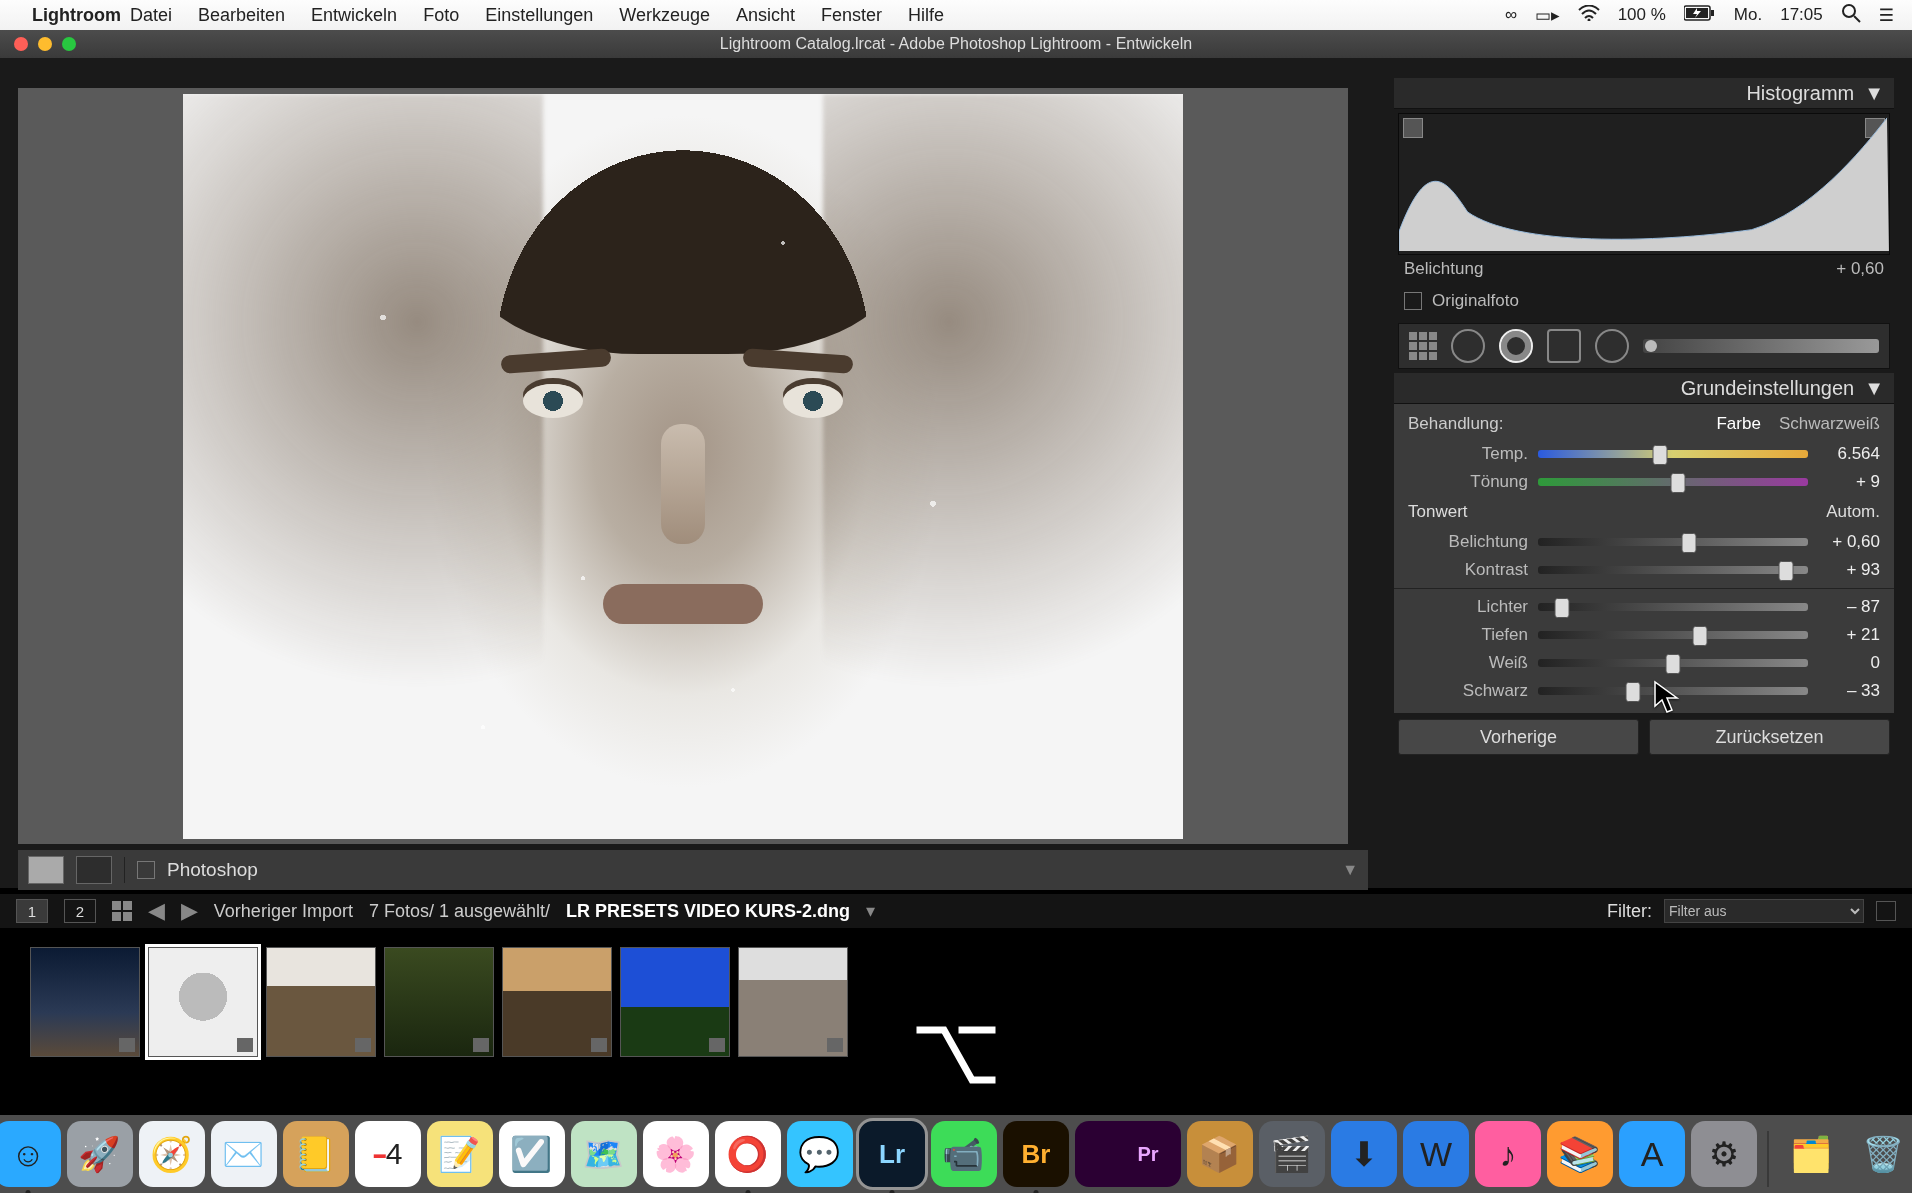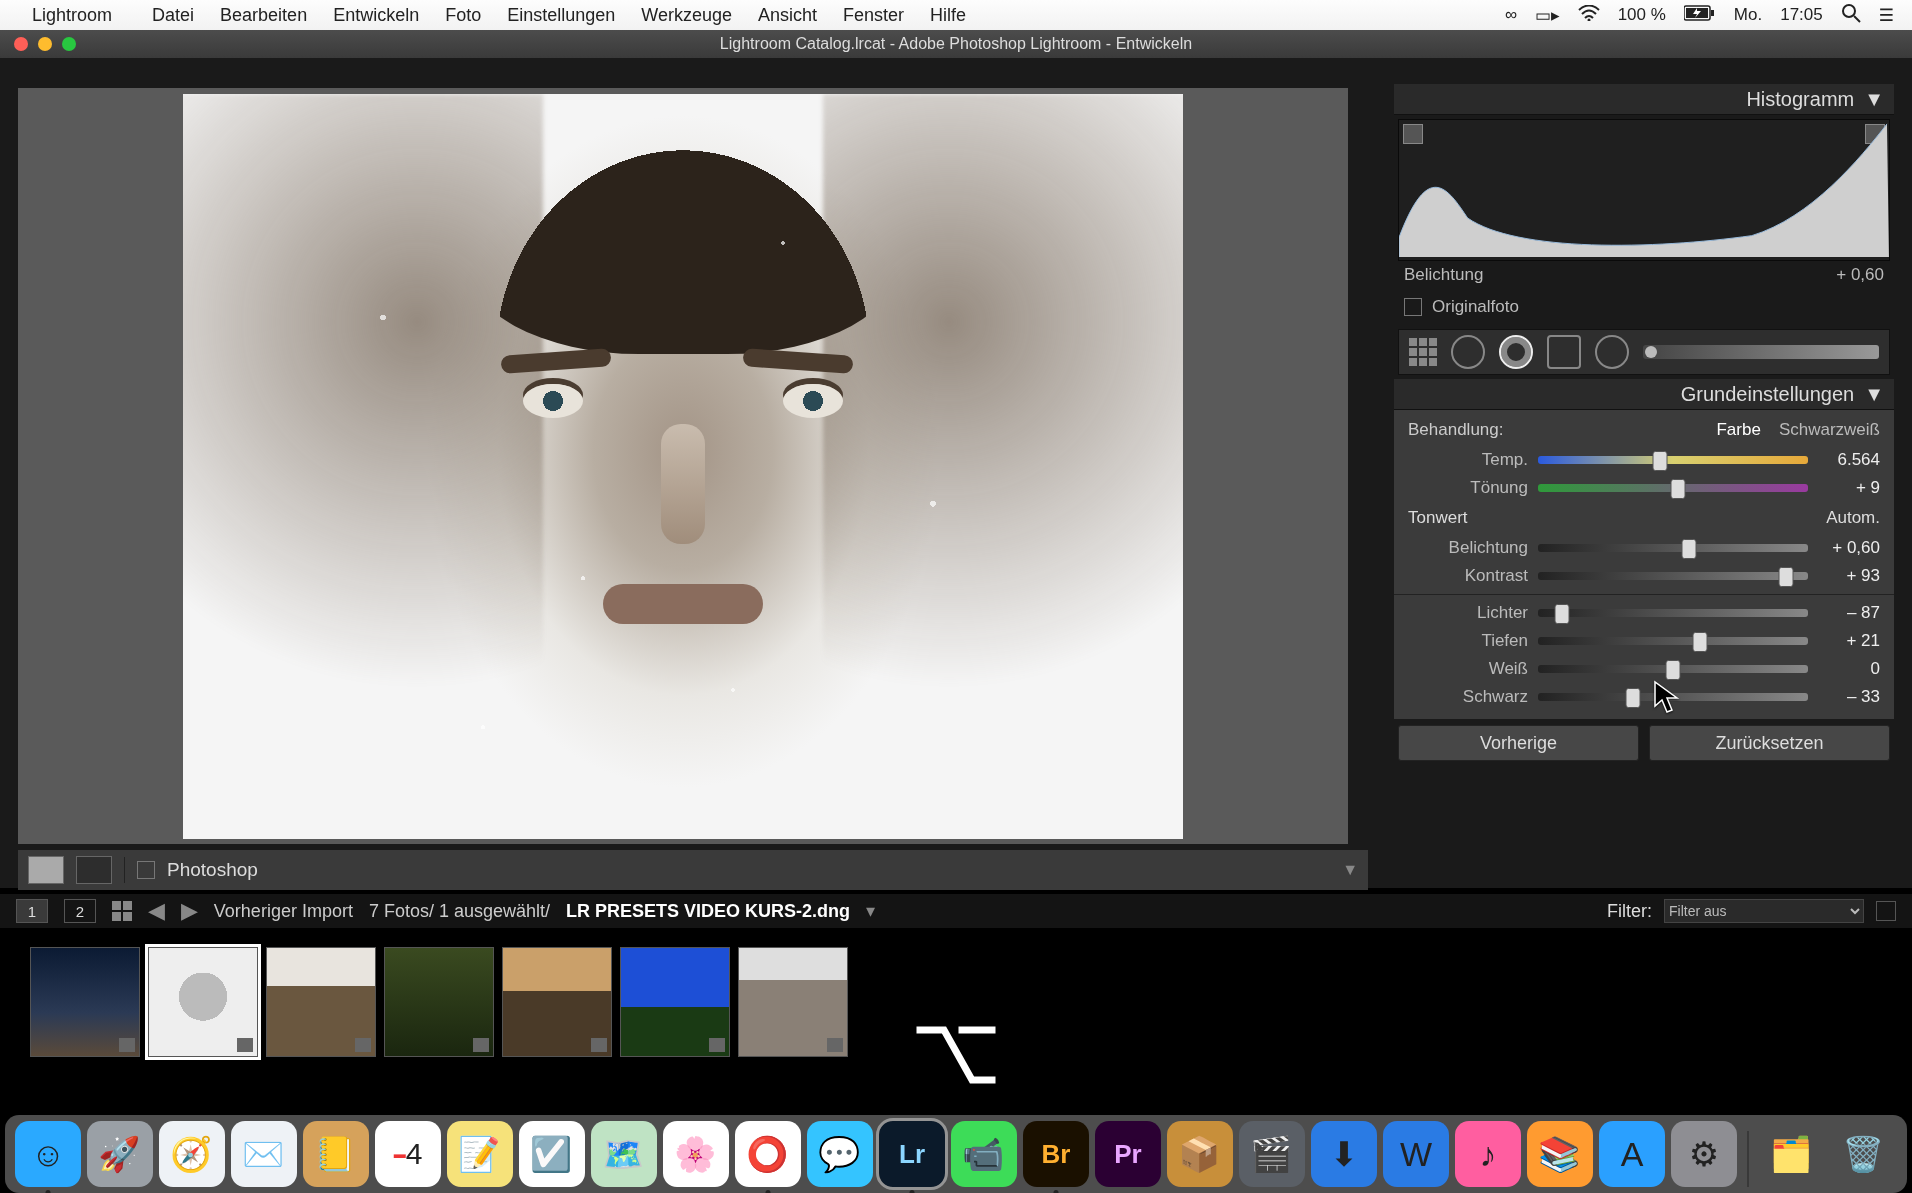--- a/index.html
+++ b/index.html
@@ -1,19 +1,19 @@
 <!DOCTYPE html>
 <html><head>
 <meta charset="utf-8">
 <style>
   html,body{margin:0;padding:0;width:1912px;height:1193px;background:#000;font-family:"Helvetica Neue",Arial,sans-serif;overflow:hidden;color:#ccc;}
   
   #mac-menubar{position:absolute;left:0;top:0;width:100%;height:30px;background:linear-gradient(#fdfdfd,#f2f2f2);border-bottom:1px solid #c9c9c9;display:flex;align-items:center;font-size:18px;color:#222;}
   #mac-menubar .apple{margin:0 18px 0 14px;font-size:20px;}
-  #mac-menubar .app{font-weight:400;margin-right:40px;}
+  #mac-menubar .app{font-weight:700;margin-right:9px;}
   #mac-menubar .mitem{margin-right:26px;}
   #mac-menubar .right{margin-left:auto;display:flex;align-items:center;gap:18px;margin-right:18px;}
   #mac-menubar .right span{font-size:17px;}
   
   #win-titlebar{position:absolute;left:0;top:30px;width:100%;height:28px;background:linear-gradient(#4c4c4c,#3a3a3a);display:flex;align-items:center;color:#ddd;font-size:16px;}
   #win-titlebar .traffic{display:flex;gap:10px;margin-left:14px;}
   #win-titlebar .traffic span{width:14px;height:14px;border-radius:50%;display:inline-block;}
   #win-titlebar .t-red{background:#ff5f57;}
   #win-titlebar .t-yel{background:#febc2e;}
   #win-titlebar .t-grn{background:#28c840;}
@@ -39,21 +39,21 @@
   #photo .furR{position:absolute;top:0;right:-60px;width:420px;height:760px;background:radial-gradient(circle at 30% 30%, rgba(110,94,78,0.7), transparent 60%);filter:blur(2px);}
   #photo .snow{position:absolute;inset:0;background:
      radial-gradient(circle 3px at 20% 30%,#fff 99%,transparent),
      radial-gradient(circle 2px at 60% 20%,#fff 99%,transparent),
      radial-gradient(circle 2px at 40% 65%,#fff 99%,transparent),
      radial-gradient(circle 3px at 75% 55%,#fff 99%,transparent),
      radial-gradient(circle 2px at 55% 80%,#fff 99%,transparent),
      radial-gradient(circle 2px at 30% 85%,#fff 99%,transparent);
      opacity:.7;}
   
-  #right-panel{position:absolute;right:18px;top:26px;width:500px;height:604px;color:#ccc;font-size:17px;}
+  #right-panel{position:absolute;right:18px;top:20px;width:500px;height:604px;color:#ccc;font-size:17px;}
   .panel-header{height:30px;background:#2a2a2a;display:flex;align-items:center;justify-content:flex-end;padding:0 10px;color:#ddd;font-size:20px;border-bottom:1px solid #111;}
   .panel-header .tri{margin-left:10px;}
   #histo-box{height:140px;background:#1f1f1f;border:1px solid #0a0a0a;position:relative;margin:4px 4px 0 4px;}
   #histo-box svg{position:absolute;inset:0;}
   .clip{position:absolute;top:4px;width:18px;height:18px;background:#555;border:1px solid #888;}
   .clip.l{left:4px;} .clip.r{right:4px;}
   #histo-readout{display:flex;justify-content:space-between;padding:4px 10px;color:#bbb;}
   #orig-row{display:flex;align-items:center;gap:10px;padding:8px 10px;color:#bbb;}
   #orig-row .cb{width:16px;height:16px;border:1px solid #777;}
   
@@ -417,21 +417,21 @@
       </div>
       <div class="app" style="background: rgb(246, 226, 122); color: rgb(34, 34, 34);">📝</div>
       <div class="app" style="background: rgb(255, 255, 255); color: rgb(34, 34, 34);">☑️</div>
       <div class="app" style="background: rgb(191, 227, 196); color: rgb(34, 34, 34);">🗺️</div>
       <div class="app" style="background: rgb(255, 255, 255); color: rgb(34, 34, 34);">🌸</div>
       <div class="app running" style="background: rgb(255, 255, 255); color: rgb(34, 34, 34);">⭕</div>
       <div class="app" style="background: rgb(52, 196, 255); color: rgb(34, 34, 34);">💬</div>
       <div class="app running" style="background: rgb(11, 26, 42); color: rgb(140, 214, 255); font-weight: 700; font-size: 26px; outline: rgba(255, 255, 255, 0.4) solid 3px;">Lr</div>
       <div class="app" style="background: rgb(61, 220, 88); color: rgb(34, 34, 34);">📹</div>
       <div class="app running" style="background: rgb(26, 16, 0); color: rgb(255, 176, 48); font-weight: 700; font-size: 26px;">Br</div>
-      <div class="app" style="background: rgb(43, 0, 51); color: rgb(233, 166, 255); font-weight: 700; font-size: 26px;">Pr</div>
+      <div class="app" style="background: rgb(43, 0, 51); color: rgb(233, 166, 255); font-weight: 700; font-size: 20px; padding-left: 40px;">Pr</div>
       <div class="app" style="background: rgb(200, 143, 58); color: rgb(34, 34, 34);">📦</div>
       <div class="app" style="background: rgb(90, 95, 102); color: rgb(34, 34, 34);">🎬</div>
       <div class="app" style="background: rgb(42, 123, 228); color: rgb(34, 34, 34);">⬇︎</div>
       <div class="app" style="background: rgb(42, 123, 228); color: rgb(34, 34, 34);">W</div>
       <div class="app" style="background: rgb(255, 94, 160); color: rgb(34, 34, 34);">♪</div>
       <div class="app" style="background: rgb(255, 155, 48); color: rgb(34, 34, 34);">📚</div>
       <div class="app" style="background: rgb(42, 160, 255); color: rgb(34, 34, 34);">A</div>
       <div class="app" style="background: rgb(142, 142, 147); color: rgb(34, 34, 34);">⚙︎</div>
       <div class="sep"></div>
       <div class="app" style="background: transparent;">🗂️</div>

